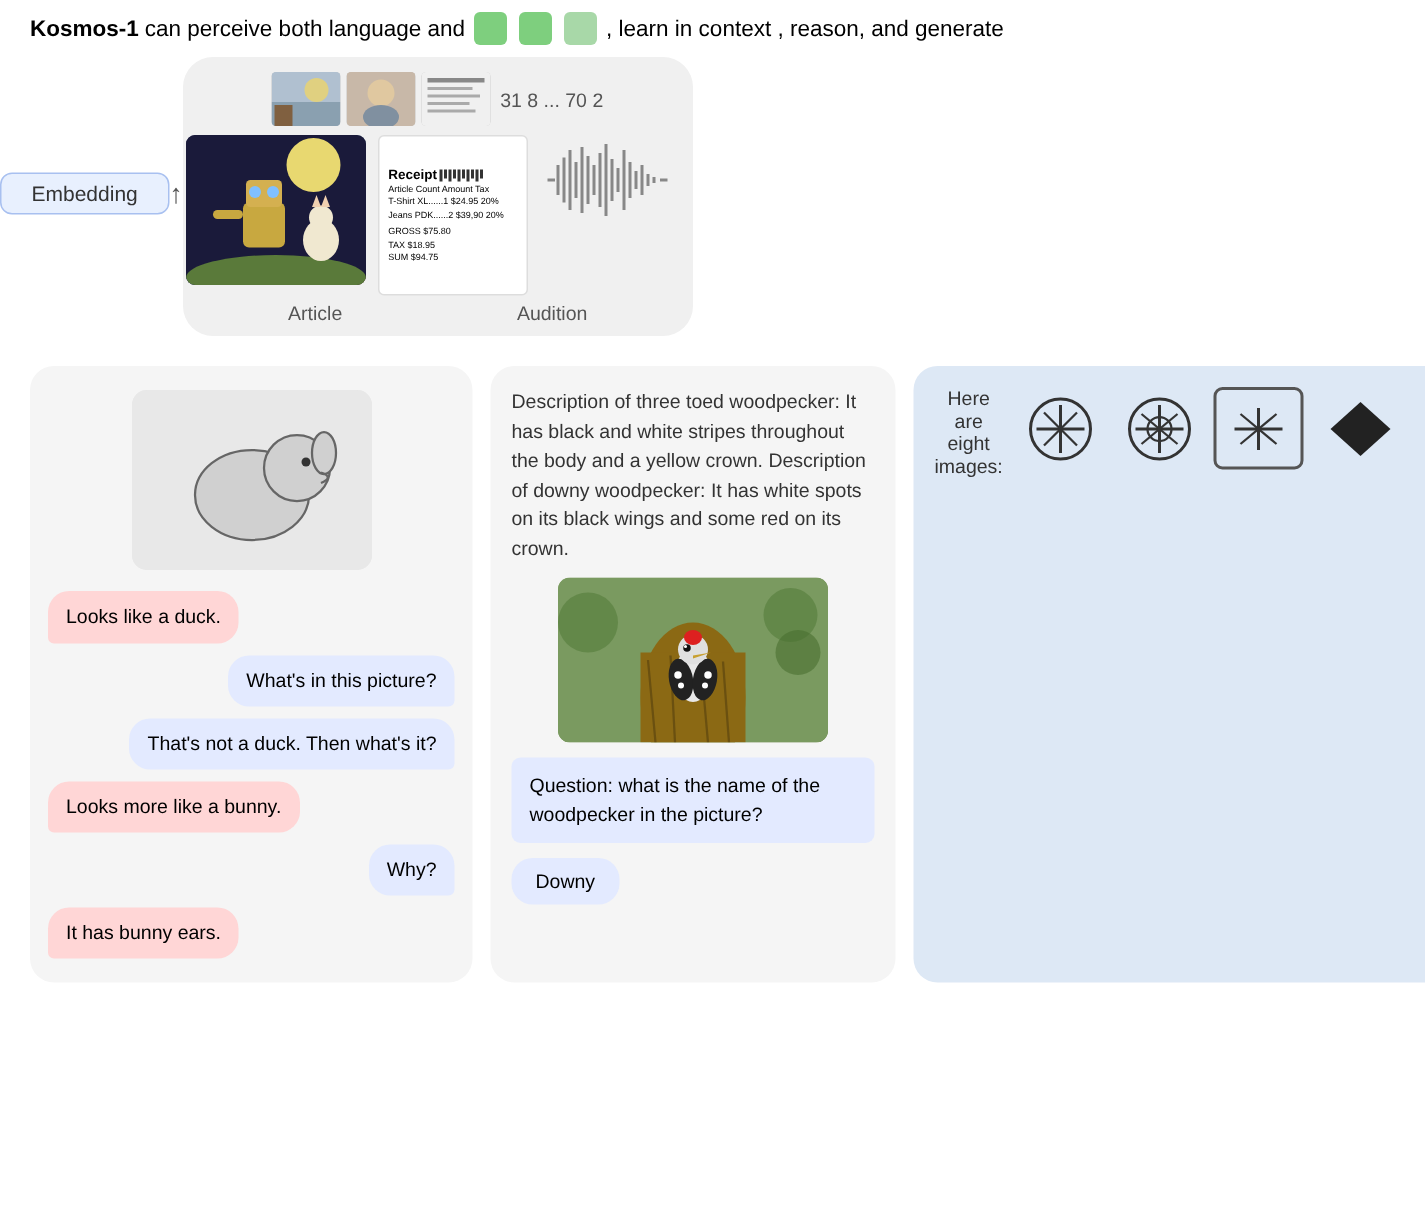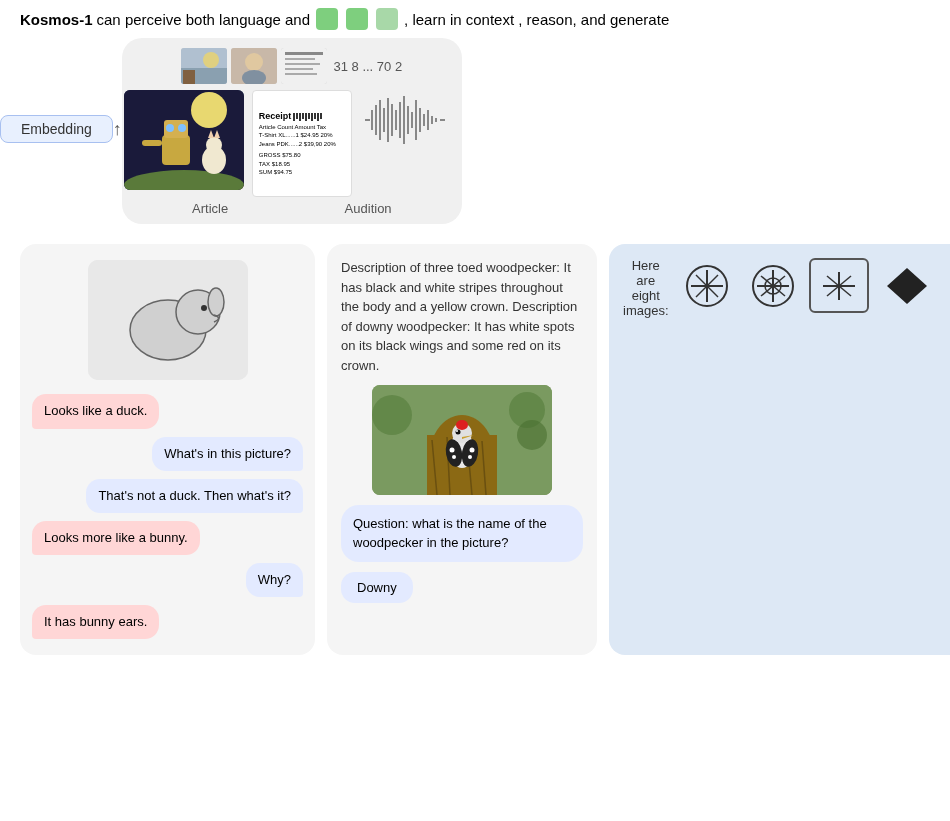--- a/index.html
+++ b/index.html
@@ -196,21 +196,21 @@
       background: #b0c8a0;
       border-radius: 8px;
       margin: 0 auto;
       overflow: hidden;
       display: flex;
       align-items: center;
       justify-content: center;
     }
     .question-bubble {
       background: #e3eaff;
-      border-radius: 18px;
+      border-radius: 6px;
       padding: 10px 12px;
       font-size: 13px;
       line-height: 1.4;
     }
     .answer-bubble {
       background: #e3eaff;
       border-radius: 14px;
       padding: 8px 16px;
       font-size: 13px;
       align-self: flex-start;

